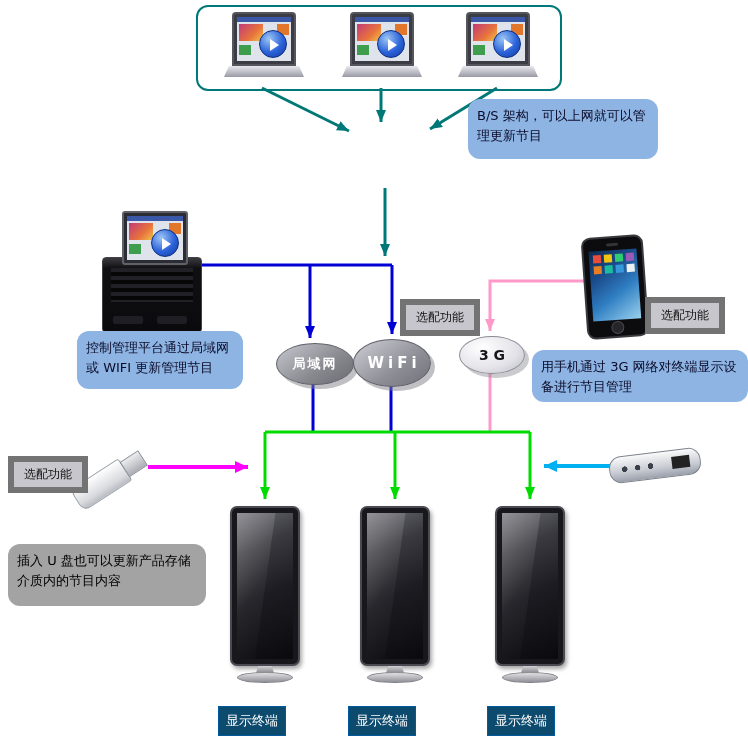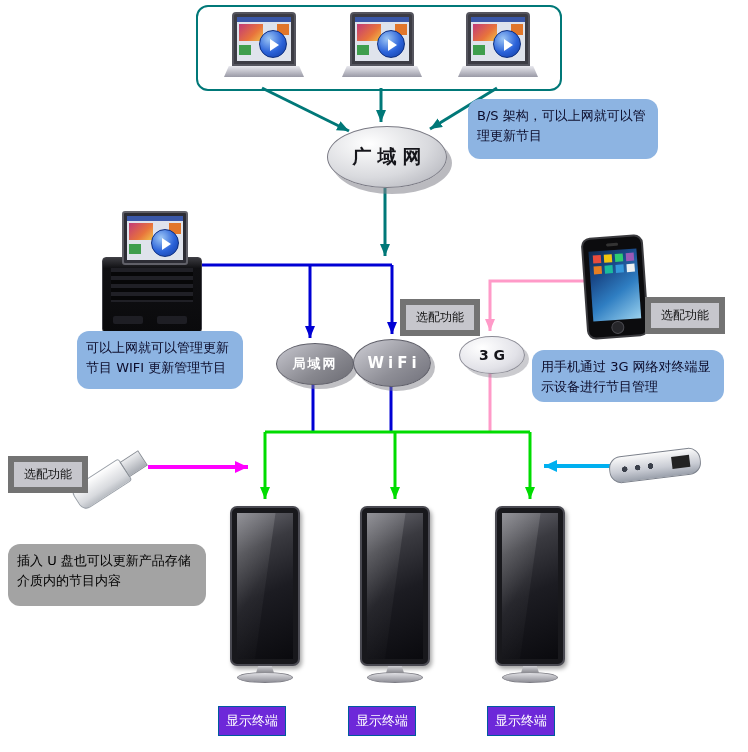--- a/index.html
+++ b/index.html
@@ -43,21 +43,21 @@
       background:linear-gradient(145deg,#c8c8d0,#88888f 60%,#6a6a72);border:1px solid #60606a;box-shadow:4px 4px 0 rgba(130,130,138,.5);}
   .el-wifi{left:353px;top:339px;width:76px;height:46px;font-size:15px;letter-spacing:4px;text-indent:4px;color:#fff;
       background:linear-gradient(145deg,#cfcfd6,#8e8e96 60%,#70707a);border:1px solid #60606a;box-shadow:4px 4px 0 rgba(130,130,138,.5);}
   .el-3g{left:459px;top:336px;width:64px;height:36px;font-size:14px;color:#15151a;
       background:radial-gradient(ellipse at 35% 30%,#ffffff,#e2e2e8 60%,#bcbcc4);border:1px solid #8a8a94;box-shadow:4px 4px 0 rgba(140,140,148,.45);}
 
   
   .callout{position:absolute;background:#8db4e2;color:#0b0b2a;font-size:13px;line-height:1.5;padding:7px 9px;border-radius:12px;box-sizing:border-box;z-index:5;}
   .co-bs{left:468px;top:99px;width:190px;height:60px;}
   .co-control{left:77px;top:331px;width:166px;height:58px;}
-  .co-phone{left:532px;top:350px;width:192px;height:52px;}
+  .co-phone{left:532px;top:350px;width:216px;height:52px;}
   .co-remote{left:577px;top:502px;width:166px;height:58px;}
   .co-usb{left:8px;top:544px;width:198px;height:62px;background:#a3a3a3;color:#000;}
 
   
   .opt{position:absolute;width:68px;height:25px;background:#c6c6cc;border:6px solid #737373;color:#111;font-size:12px;display:flex;align-items:center;justify-content:center;z-index:5;}
   .opt-wifi{left:400px;top:299px;}
   .opt-phone{left:645px;top:297px;}
   .opt-usb{left:8px;top:456px;}
 
   
@@ -95,21 +95,21 @@
   .d1{left:230px;}.d2{left:360px;}.d3{left:495px;}
   .disp-frame{width:70px;height:160px;background:#18181c;border:2px solid #4a4a52;border-radius:7px;padding:5px;box-sizing:border-box;box-shadow:2px 3px 4px rgba(0,0,0,.35);}
   .disp-screen{width:100%;height:100%;position:relative;overflow:hidden;
       background:linear-gradient(155deg,#6a6a72 0%,#3a3a40 25%,#1c1c22 55%,#0a0a0e 100%);}
   .disp-screen::after{content:"";position:absolute;left:-30%;top:-20%;width:80%;height:140%;transform:rotate(8deg);
       background:linear-gradient(115deg,rgba(255,255,255,.35),rgba(255,255,255,.05) 60%,transparent);}
   .disp-neck{width:18px;height:7px;margin:0 auto;background:linear-gradient(#d0d0d4,#8a8a90);clip-path:polygon(12% 0,88% 0,100% 100%,0 100%);}
   .disp-base{width:54px;height:9px;margin:-1px auto 0;background:linear-gradient(#e0e0e4,#909098);border:1px solid #7c7c84;border-radius:50%;}
 
   
-  .term{position:absolute;top:706px;width:66px;height:28px;background:#6d28d9;border:1px solid #005a9e;color:#fff;font-size:13px;display:flex;align-items:center;justify-content:center;z-index:5;}
+  .term{position:absolute;top:706px;width:66px;height:28px;background:#0c4a6e;border:1px solid #005a9e;color:#fff;font-size:13px;display:flex;align-items:center;justify-content:center;z-index:5;}
   .t1{left:218px;}.t2{left:348px;}.t3{left:487px;}
 </style>
 </head>
 <body>
 
 <div class="canvas">
 
   <svg class="wires" width="748" height="752" viewBox="0 0 748 752">
     <defs>
       <marker id="m-teal" markerWidth="14" markerHeight="12" refX="12" refY="5" orient="auto" markerUnits="userSpaceOnUse">
@@ -178,28 +178,27 @@
   </div>
   <div class="laptop lp3">
     <div class="laptop-screen">
         <div class="pcscreen"></div>
       </div>
     <div class="laptop-base"></div>
   </div>
 
   <div class="callout co-bs">B/S 架构，可以上网就可以管理更新节目</div>
 
-  <div class="ellipse el-wan">广域网</div>
 
   <div class="monitor">
       <div class="pcscreen"></div>
     </div>
   <div class="tower"></div>
 
-  <div class="callout co-control">可以上网就可以管理更新节目 WIFI 更新管理节目</div>
+  <div class="callout co-control">控制管理平台通过局域网或 WIFI 更新管理节目</div>
 
   <div class="ellipse el-lan">局域网</div>
   <div class="ellipse el-wifi">WiFi</div>
   <div class="ellipse el-3g">3 G</div>
 
   <div class="opt opt-wifi">选配功能</div>
 
   <div class="phone">
     <div class="phone-ear"></div>
     <div class="phone-screen"></div>

